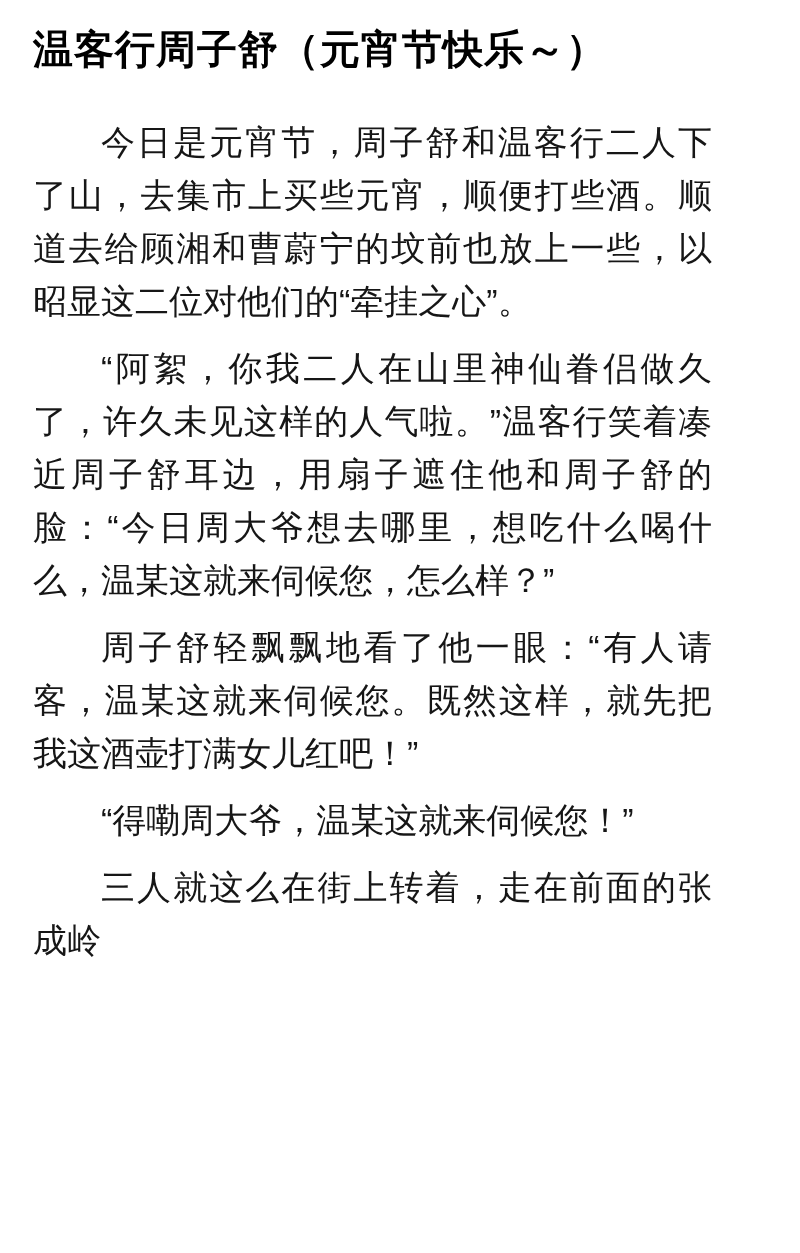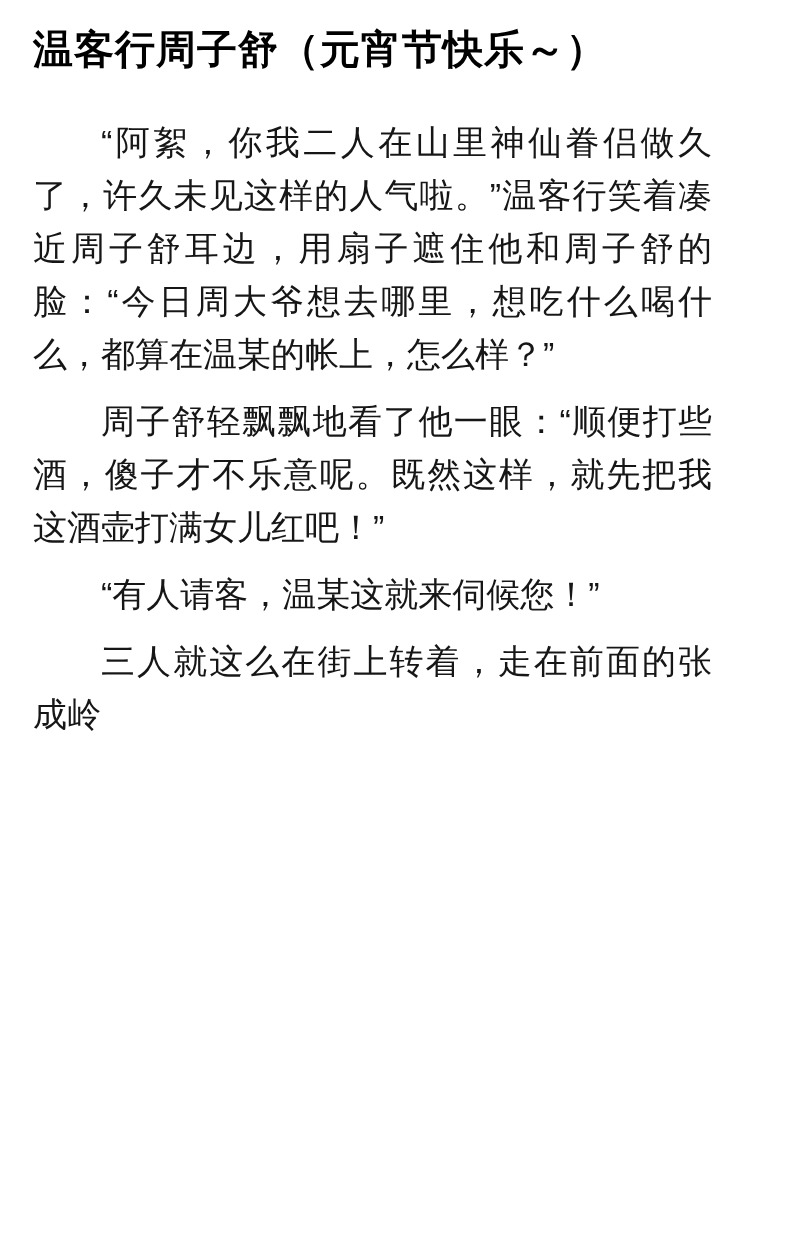--- a/index.html
+++ b/index.html
@@ -41,18 +41,19 @@
     .story-body p:last-child {
       margin-bottom: 0;
     }
   </style>
 </head>
 <body>
 
 <div class="page">
   <h1 class="story-title">温客行周子舒（元宵节快乐～）</h1>
   <div class="story-body">
-      <p>“阿絮，你我二人在山里神仙眷侣做久了，许久未见这样的人气啦。”温客行笑着凑近周子舒耳边，用扇子遮住他和周子舒的脸：“今日周大爷想去哪里，想吃什么喝什么，都算在温某的帐上，怎么样？”</p>
-      <p>周子舒轻飘飘地看了他一眼：“顺便打些酒，傻子才不乐意呢。既然这样，就先把我这酒壶打满女儿红吧！”</p>
-      <p>“有人请客，温某这就来伺候您！”</p>
+      <p>今日是元宵节，周子舒和温客行二人下了山，去集市上买些元宵，顺便打些酒。顺道去给顾湘和曹蔚宁的坟前也放上一些，以昭显这二位对他们的“牵挂之心”。</p>
+      <p>“阿絮，你我二人在山里神仙眷侣做久了，许久未见这样的人气啦。”温客行笑着凑近周子舒耳边，用扇子遮住他和周子舒的脸：“今日周大爷想去哪里，想吃什么喝什么，温某这就来伺候您，怎么样？”</p>
+      <p>周子舒轻飘飘地看了他一眼：“有人请客，温某这就来伺候您。既然这样，就先把我这酒壶打满女儿红吧！”</p>
+      <p>“得嘞周大爷，温某这就来伺候您！”</p>
       <p>三人就这么在街上转着，走在前面的张成岭</p>
     </div>
 </div>
 
 </body></html>

